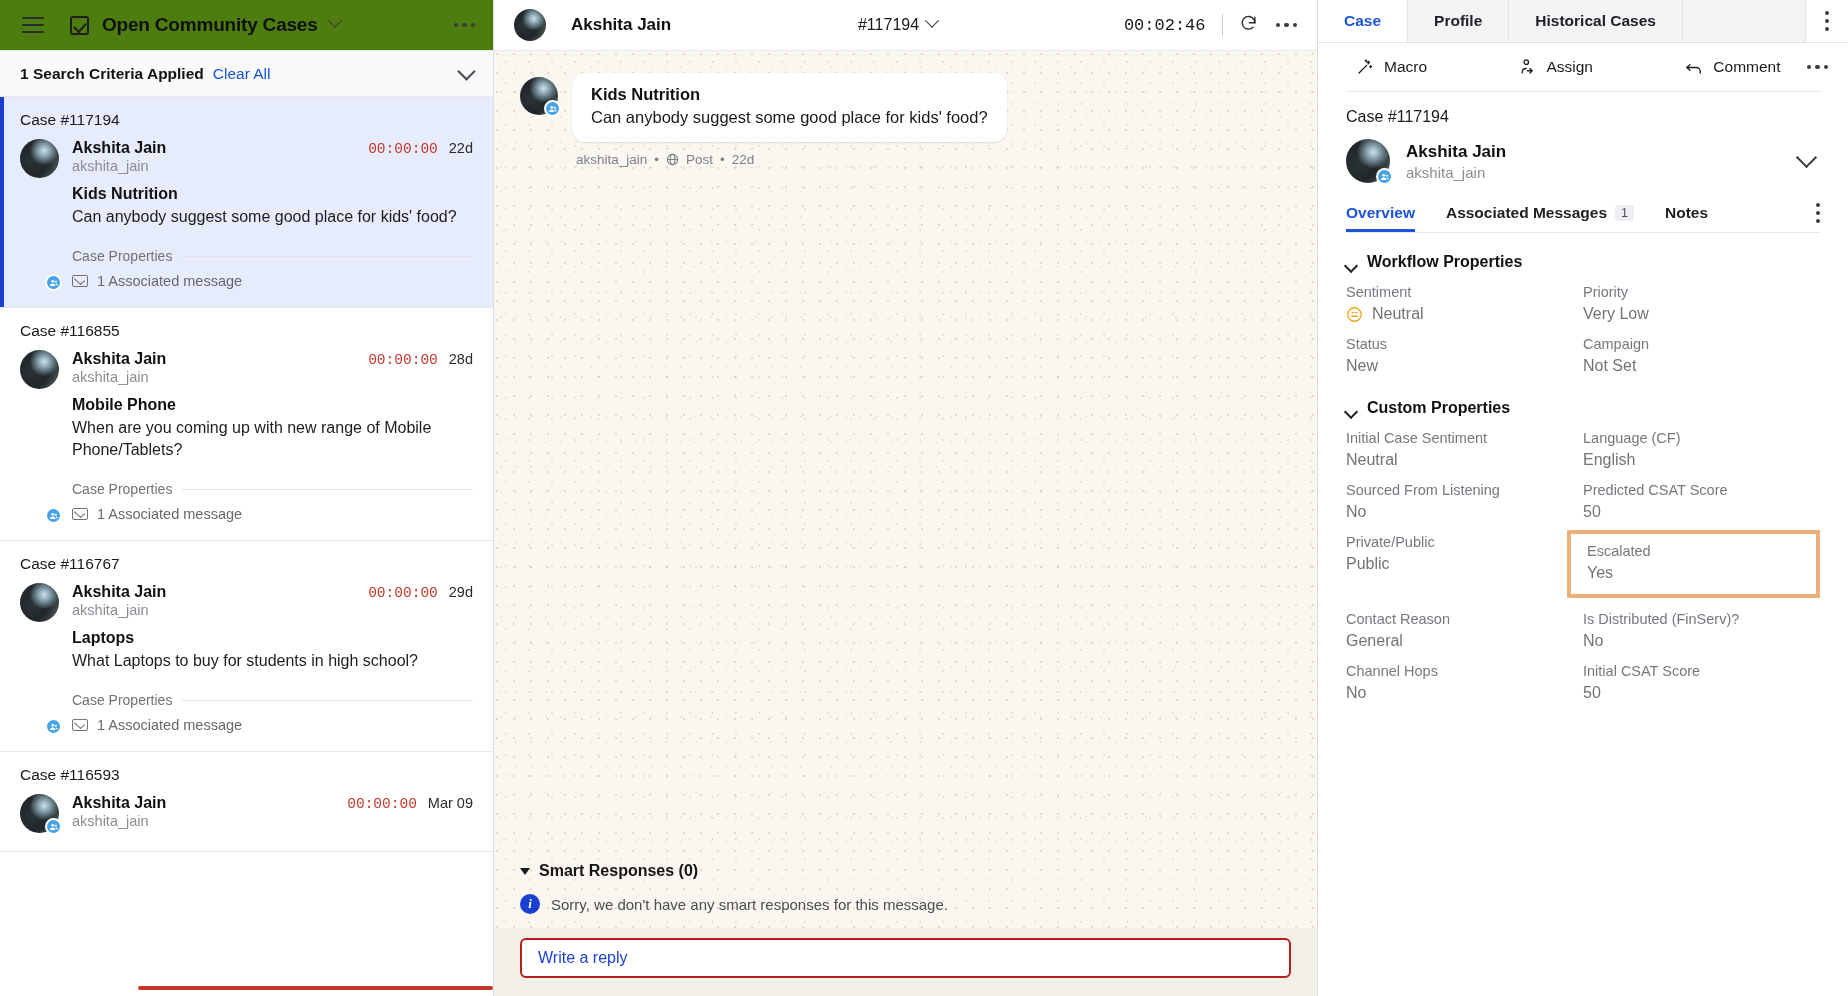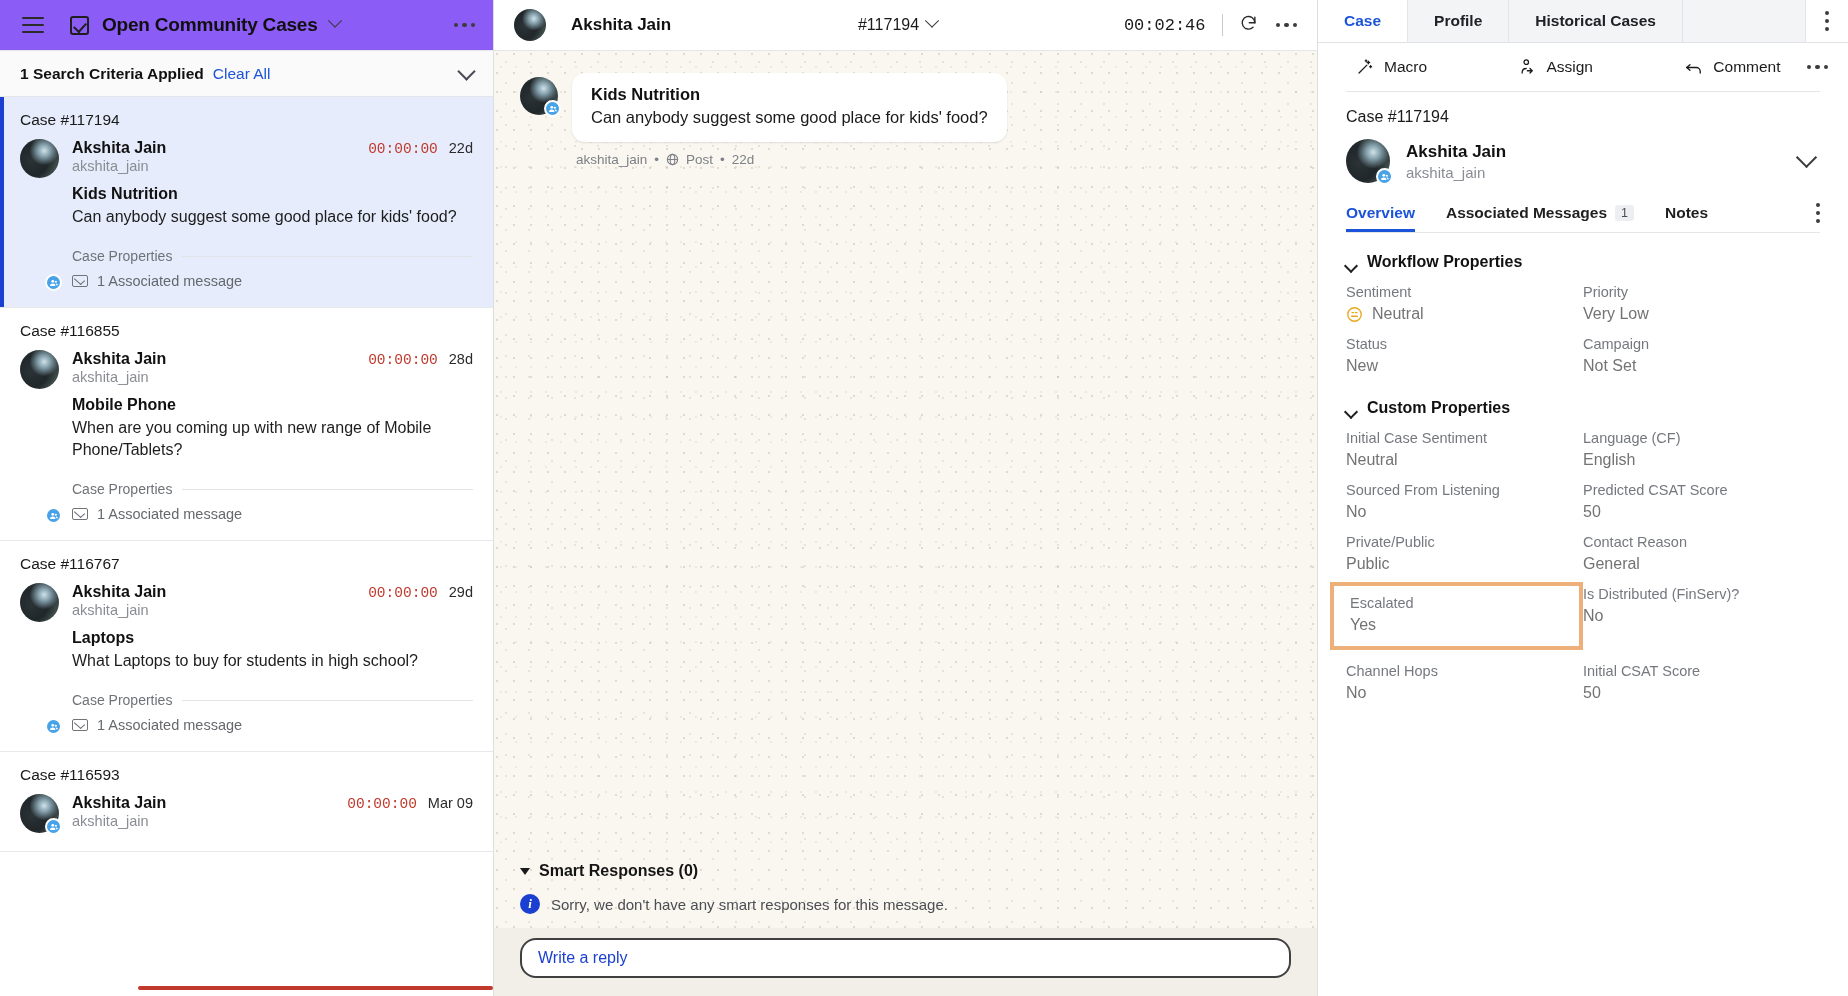--- a/index.html
+++ b/index.html
@@ -18,21 +18,21 @@
     background: #ffffff;
     border-right: 1px solid #dcdee1;
     display: flex; flex-direction: column;
     position: relative;
   }
   .left-header {
     height: 51px; flex: 0 0 51px;
     display: flex; align-items: center;
     padding: 0 18px 0 22px;
     border-bottom: 1px solid #e4e6e9;
-    background: #8b5cf6;
+    background: #4d7c0f;
   }
   .hamburger { width: 22px; height: 16px; display: flex; flex-direction: column; justify-content: space-between; cursor: pointer; }
   .hamburger i { display: block; height: 2px; background: #2b2b2b; border-radius: 1px; }
   .check-box-icon {
     width: 19px; height: 19px; border: 2px solid #1f1f1f; border-radius: 3px;
     margin-left: 26px; position: relative; flex: 0 0 19px;
   }
   .check-box-icon::after {
     content:""; position:absolute; left:4px; top:2px; width:6px; height:10px;
     border:solid #1f1f1f; border-width: 0 2px 2px 0; transform: rotate(42deg);
@@ -171,21 +171,21 @@
   .smart-body { display: flex; align-items: center; gap: 11px; margin-top: 14px; }
   .info-badge {
     width: 20px; height: 20px; border-radius: 50%; background: #1b3fd0; color: #fff;
     font-size: 13px; font-weight: bold; font-style: italic;
     display: flex; align-items: center; justify-content: center; flex: 0 0 20px;
     font-family: "Liberation Serif", serif;
   }
   .smart-text { font-size: 15px; color: #4a4d52; }
   .reply-wrap { flex: 0 0 auto; background: #f2efe9; padding: 10px 26px 18px 26px; }
   .reply-box {
-    border: 2px solid #404040; border-radius: 16px; background: #fff;
+    border: 2px solid #b91c1c; border-radius: 6px; background: #fff;
     height: 40px; display: flex; align-items: center; padding: 0 16px;
   }
   .reply-box .ph { font-size: 16px; color: #1b3fd0; }
 
   
   .right-panel { width: 530px; height: 996px; background: #fff; display: flex; flex-direction: column; }
   .rp-tabs { height: 43px; flex: 0 0 43px; display: flex; align-items: stretch; border-bottom: 1px solid #dfe1e4; background: #f3f4f6; }
   .rp-tab {
     display: flex; align-items: center; justify-content: center;
     padding: 0 26px; font-size: 15.5px; font-weight: bold; color: #202124; cursor: pointer;
@@ -629,33 +629,33 @@
           <div class="prop-value">
               <span>50</span>
             </div>
         </div>
         <div class="prop">
           <div class="prop-label">Private/Public</div>
           <div class="prop-value">
               <span>Public</span>
             </div>
         </div>
-        <div class="prop">
-          <div class="prop-label">Contact Reason</div>
-          <div class="prop-value">
-              <span>General</span>
-            </div>
-        </div>
         <div class="prop highlight">
           <div class="prop-label">Escalated</div>
           <div class="prop-value">
               <span>Yes</span>
             </div>
         </div>
         <div class="prop">
+          <div class="prop-label">Contact Reason</div>
+          <div class="prop-value">
+              <span>General</span>
+            </div>
+        </div>
+        <div class="prop">
           <div class="prop-label">Is Distributed (FinServ)?</div>
           <div class="prop-value">
               <span>No</span>
             </div>
         </div>
         <div class="prop">
           <div class="prop-label">Channel Hops</div>
           <div class="prop-value">
               <span>No</span>
             </div>

